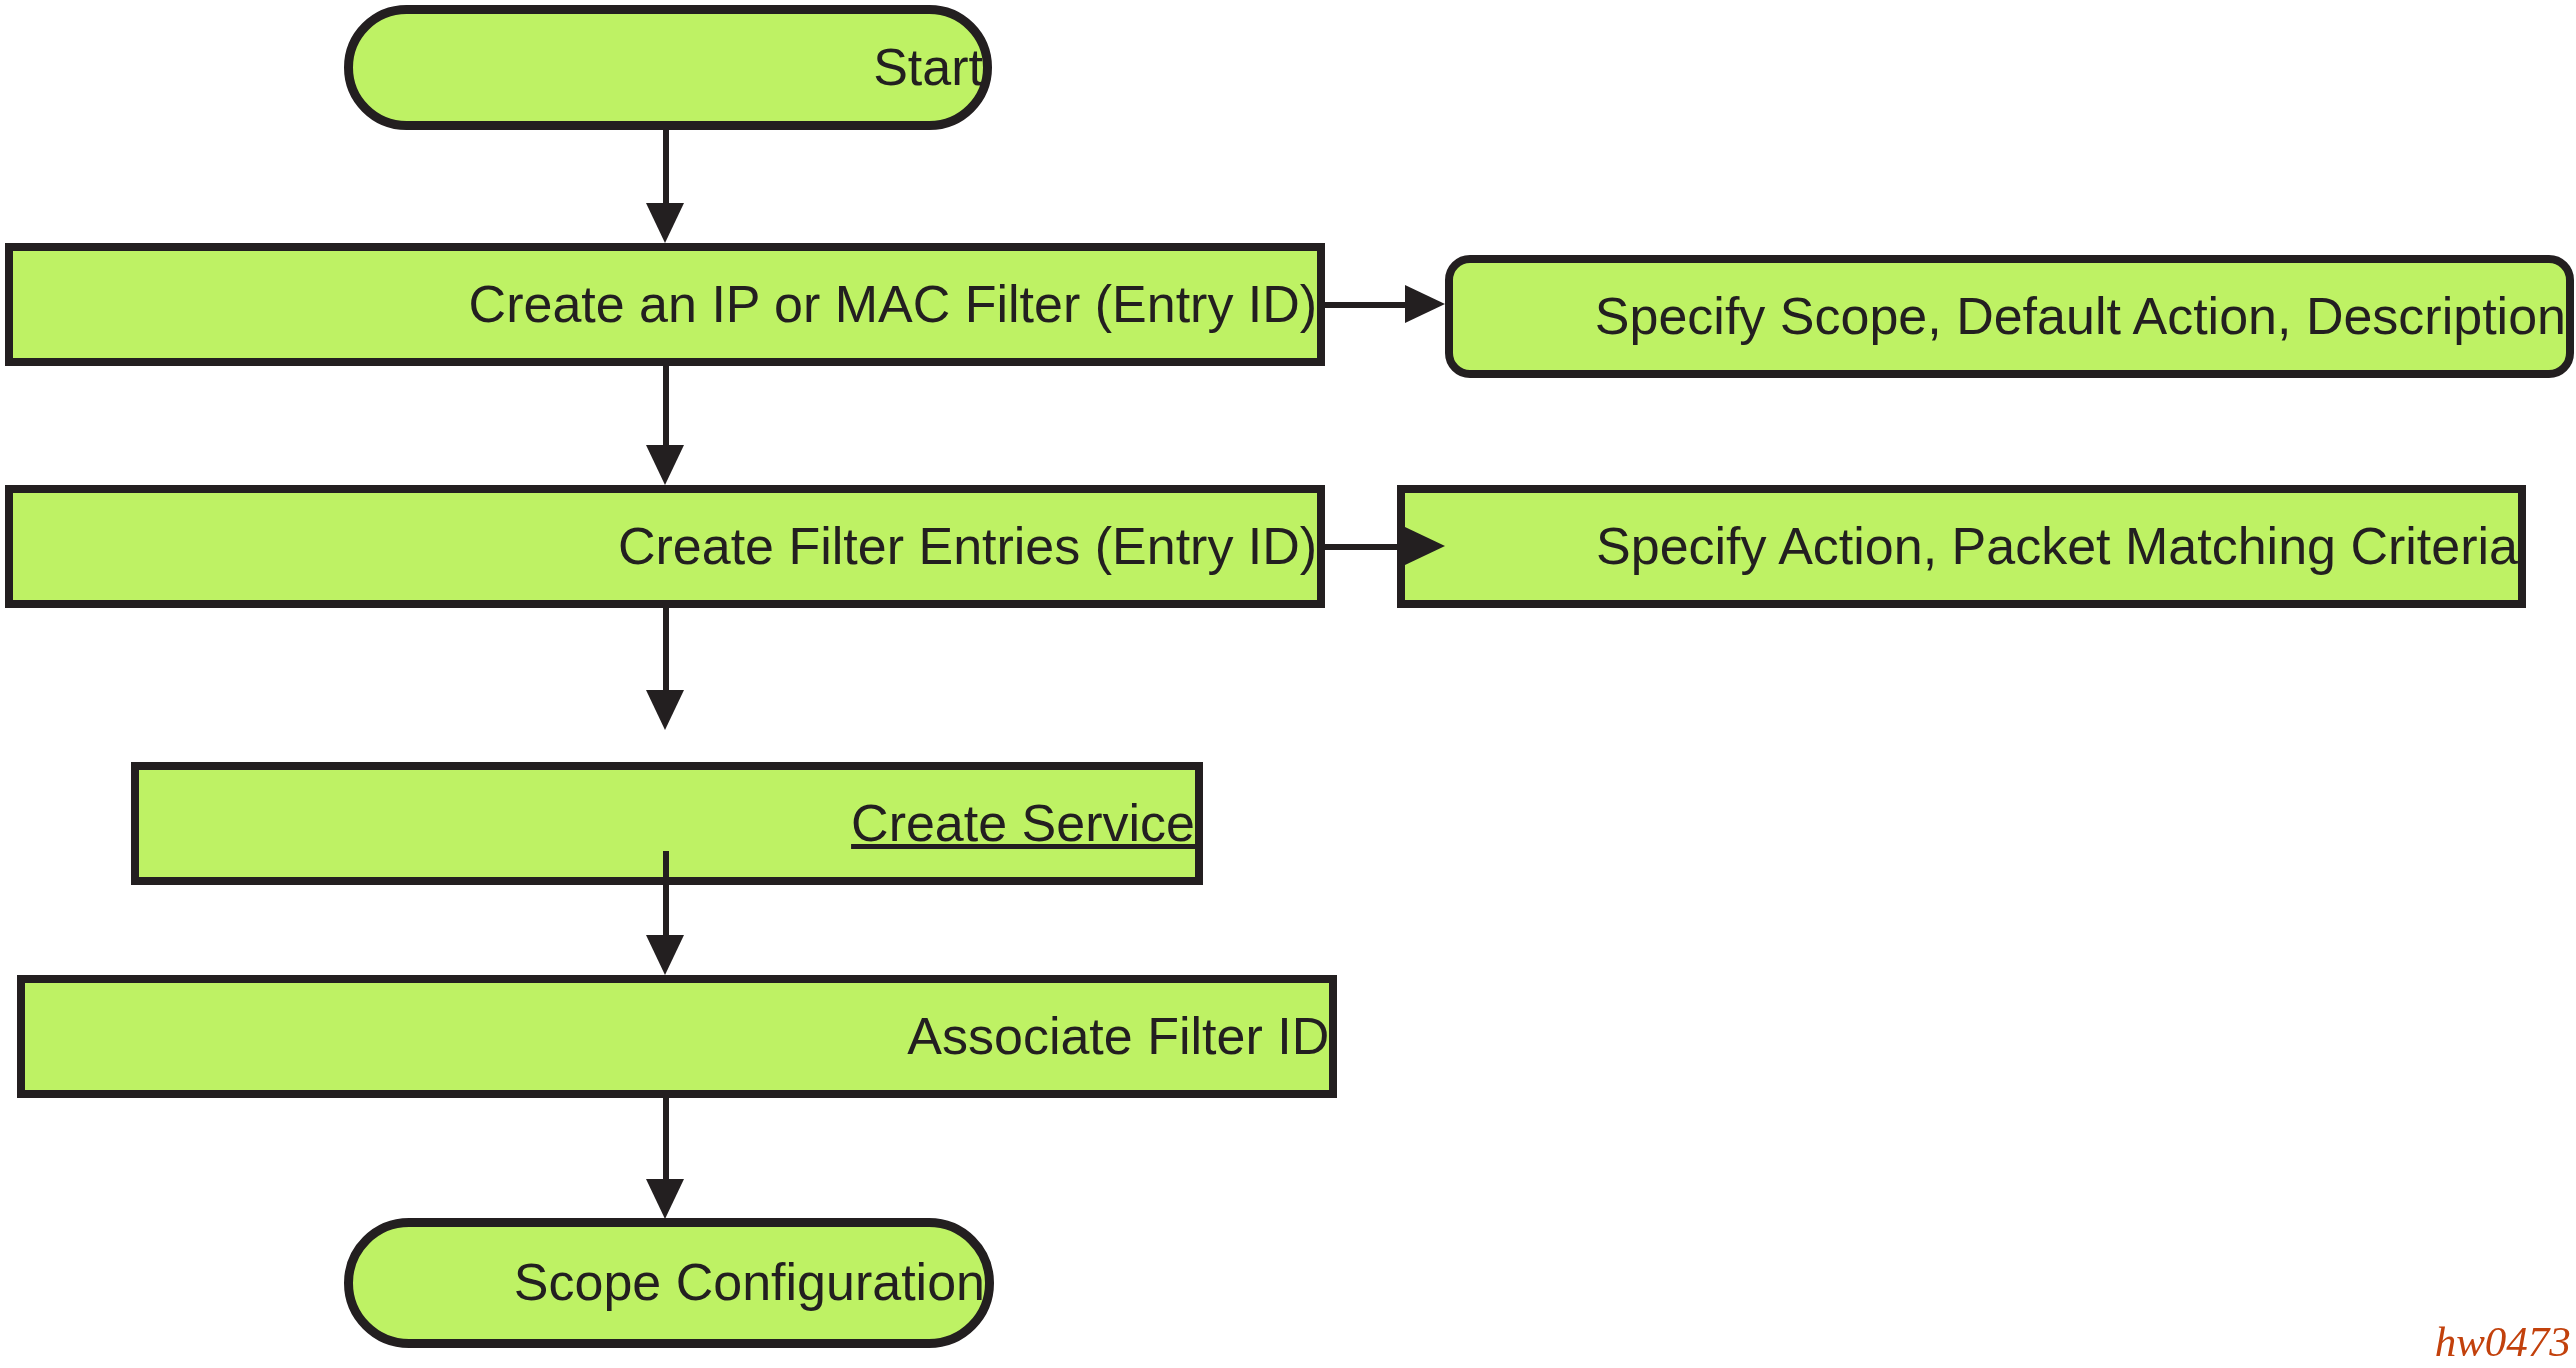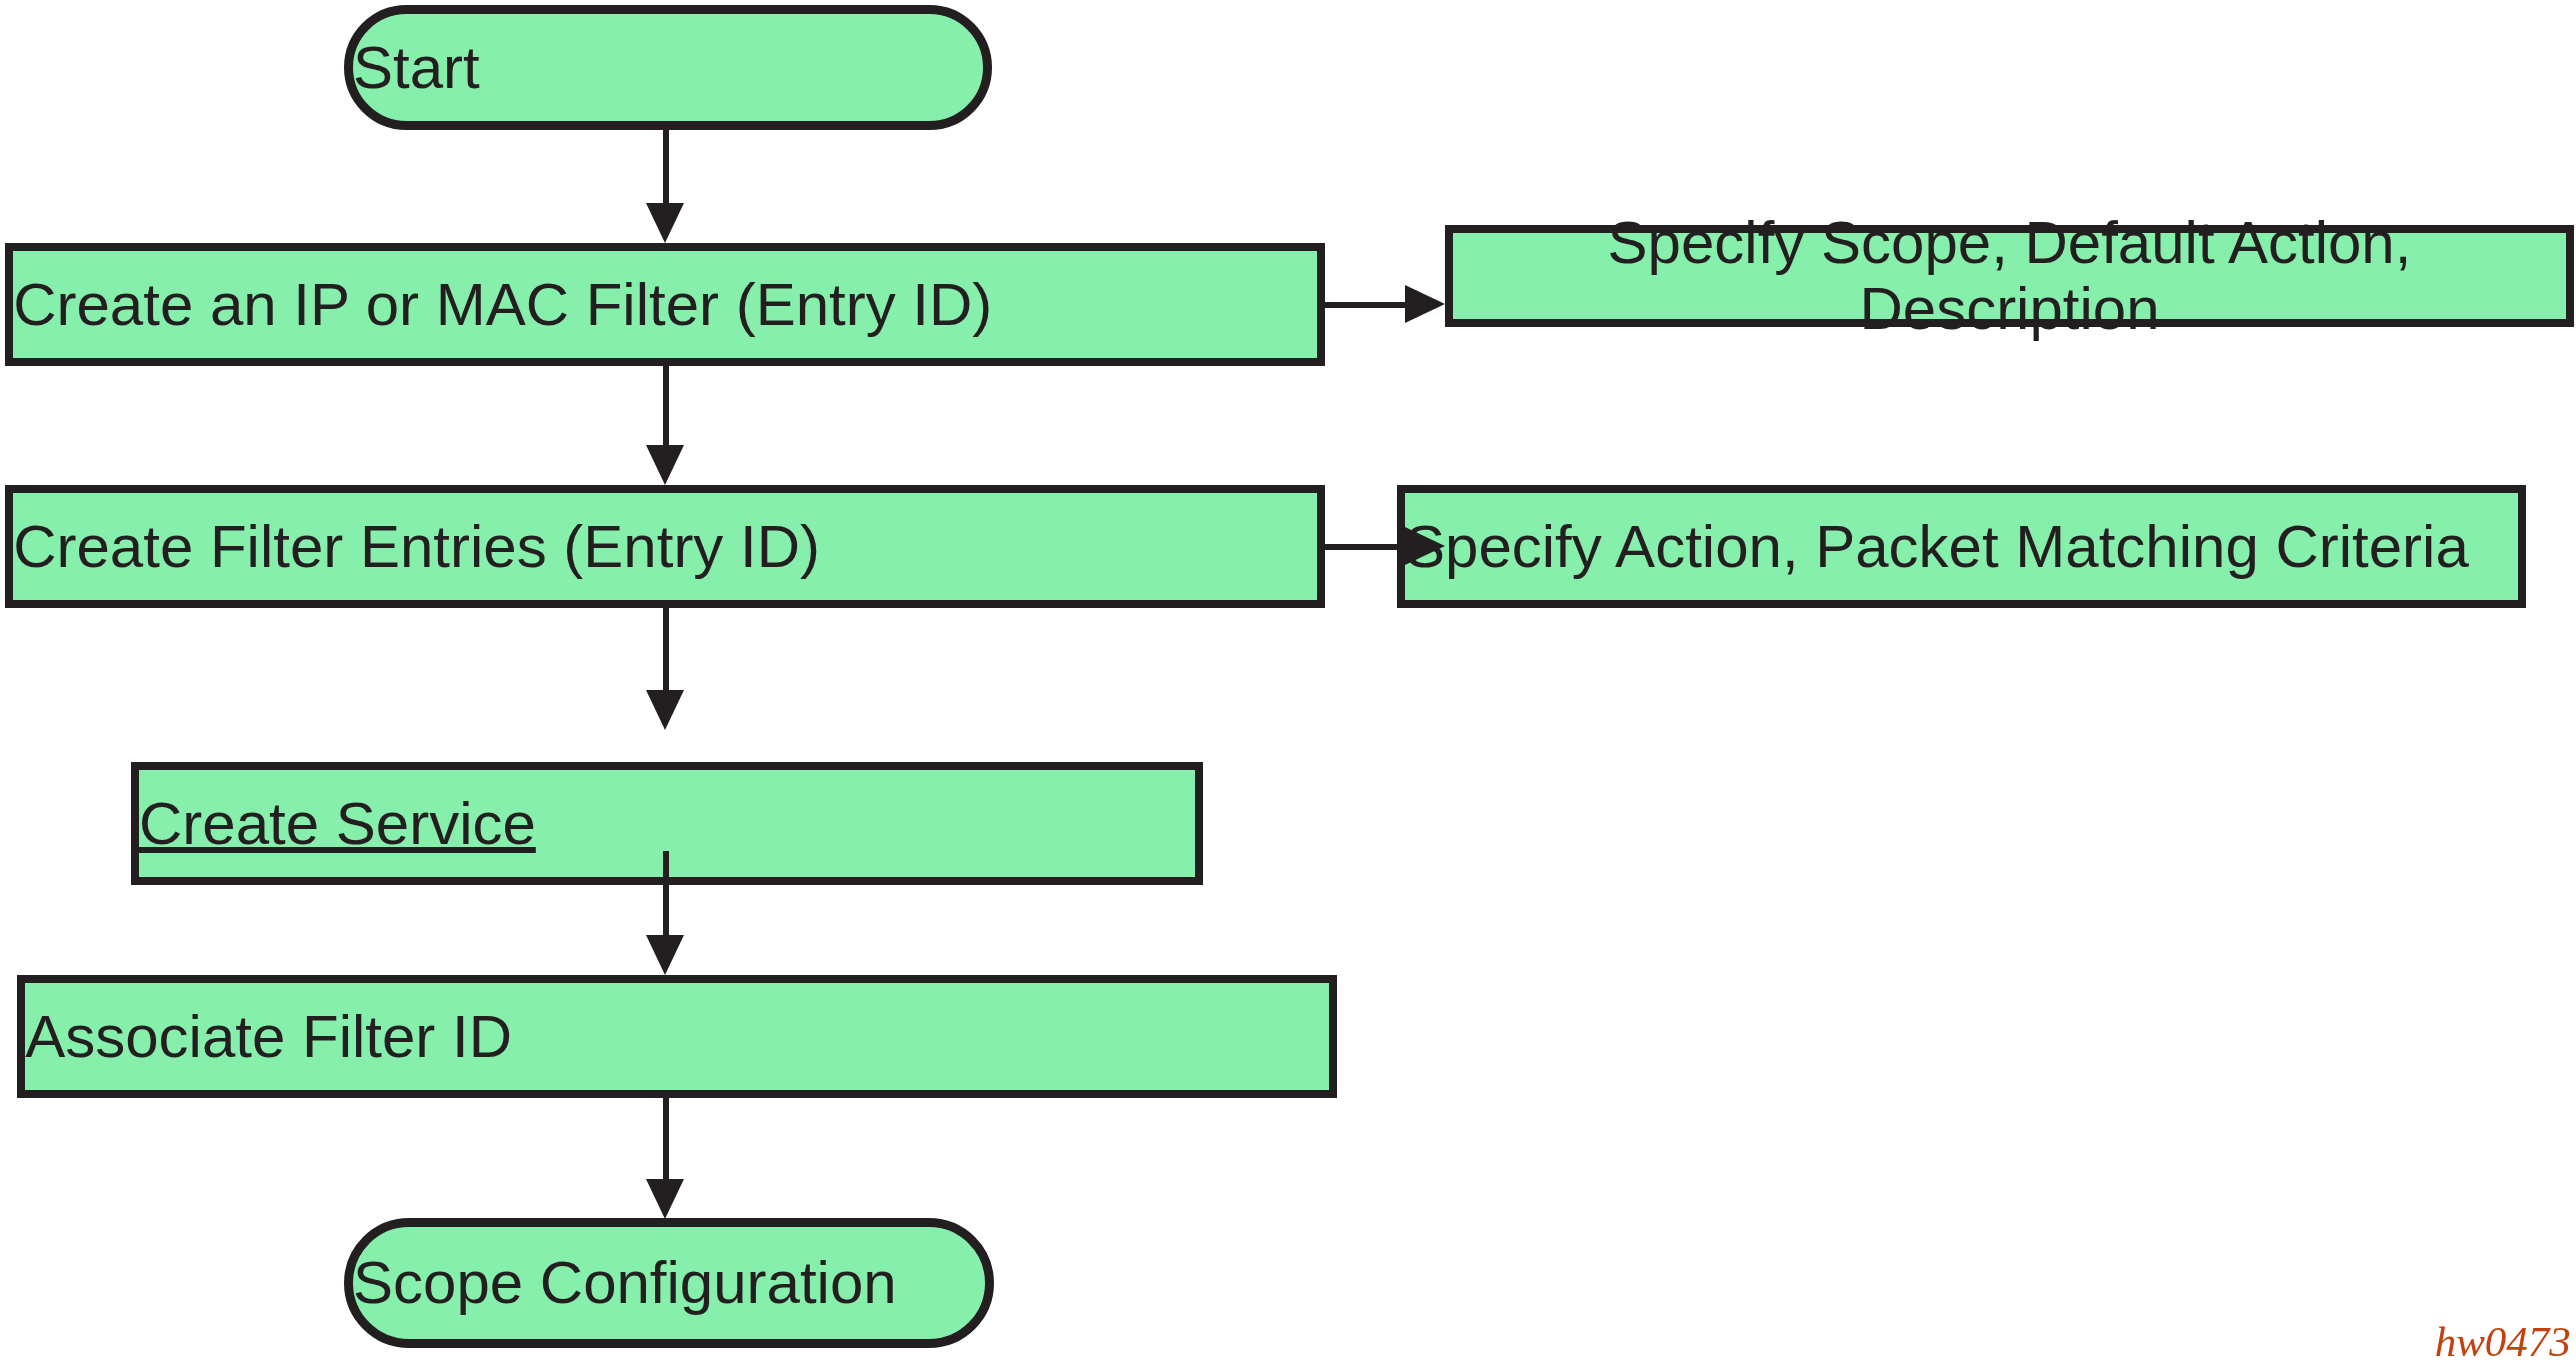--- a/index.html
+++ b/index.html
@@ -12,27 +12,27 @@
     width: 2576px;
     height: 1369px;
     background: #ffffff;
     font-family: "Liberation Sans", sans-serif;
     color: #231f20;
     overflow: hidden;
   }
   .node {
     position: absolute;
     box-sizing: border-box;
-    background: #86efac;
+    background: #bef264;
     border: 8.6px solid #231f20;
     display: flex;
     align-items: center;
-    justify-content: flex-start;
+    justify-content: flex-end;
     text-align: center;
-    font-size: 60px;
+    font-size: 52px;
     line-height: 1.1;
     color: #231f20;
     letter-spacing: 0px;
   }
   .terminator {
     border-width: 9.5px;
     border-radius: 78px;
   }
   .vline {
     position: absolute;
@@ -76,21 +76,21 @@
 <div class="canvas">
 
   <div class="node terminator" style="left:344px; top:5.2px; width:648px; height:125px;">
     <span>Start</span>
   </div>
 
   <div class="node" style="left:5.2px; top:243px; width:1320px; height:123px;">
     <span>Create an IP or MAC Filter (Entry ID)</span>
   </div>
 
-  <div class="node" style="left:1445px; top:225px; width:1129px; height:102px;">
+  <div class="node" style="left:1445px; top:255px; width:1129px; height:123px;border-radius:25px;">
     <span>Specify Scope, Default Action, Description</span>
   </div>
 
   <div class="node" style="left:5.2px; top:485px; width:1320px; height:123px;">
     <span>Create Filter Entries (Entry ID)</span>
   </div>
 
   <div class="node" style="left:1397px; top:485px; width:1129px; height:123px;">
     <span>Specify Action, Packet Matching Criteria</span>
   </div>

